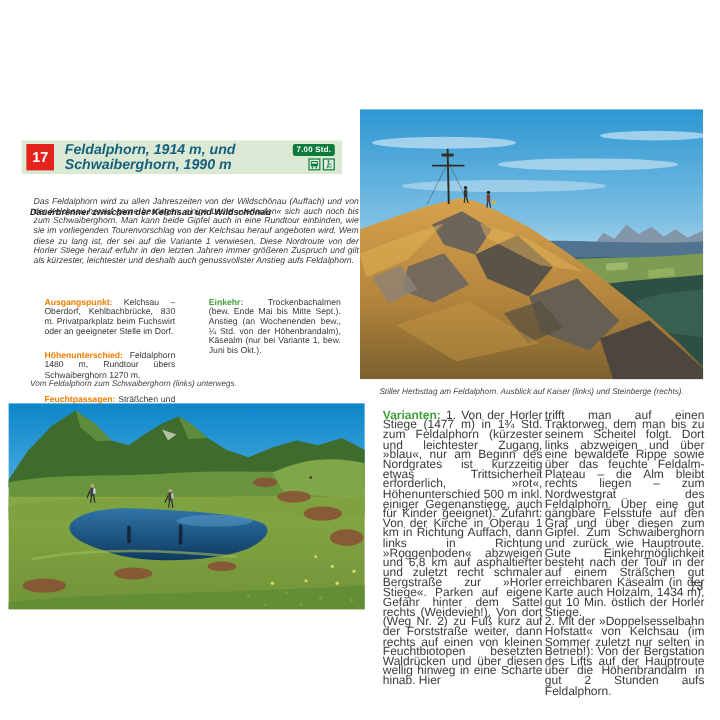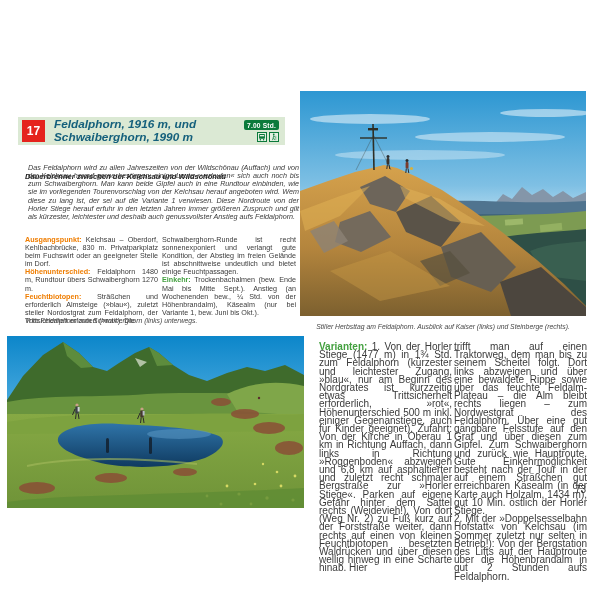--- a/index.html
+++ b/index.html
@@ -15,21 +15,21 @@
   .duration{background:#0b7a3b;color:#fff;font-size:6.6px;font-weight:bold;padding:1.5px 3px;
             border-radius:2px;display:inline-block;letter-spacing:.2px;}
   .ticons{margin-top:2px;display:flex;gap:2px;}
   .ticon{width:10px;height:10px;background:#e4f0e2;border:1px solid #0b7a3b;box-sizing:border-box;
          display:inline-flex;align-items:center;justify-content:center;}
   
   .subtitle{position:absolute;left:25px;top:152px;font-size:7.6px;font-weight:bold;font-style:italic;color:#1c1c1c;margin-top:20px;}
   .intro{position:absolute;left:28px;top:164px;width:271px;font-size:7.2px;line-height:8.15px;
          font-style:italic;color:#3a3a3a;text-align:justify;}
   .infocol{position:absolute;top:236px;font-size:7.2px;line-height:8.1px;text-align:justify;}
-  .infocol p{margin:0;}
+  .infocol p{margin:12px;}
   #info1{left:25px;width:133px;}
   #info2{left:162px;width:134px;}
   .lbl-o{color:#ef7d00;font-weight:bold;font-style:normal;}
   .lbl-g{color:#43a03f;font-weight:bold;font-style:normal;}
   .cap{position:absolute;font-size:6.8px;font-style:italic;color:#474747;}
   #capL{left:25px;top:317px;width:280px;}
   #capR{left:300px;top:323px;width:286px;text-align:center;}
   .photoL{position:absolute;left:7px;top:336px;width:297px;height:172px;display:block;}
   .photoR{position:absolute;left:300px;top:91px;width:286px;height:225px;display:block;}
   .varcol{position:absolute;top:343px;width:133px;font-size:10px;line-height:8.2px;text-align:justify;}
@@ -39,21 +39,21 @@
   .pagenum{position:absolute;left:550px;top:484px;width:36px;text-align:right;font-size:10px;color:#333;}
 </style>
 </head>
 <body>
 
 <div class="page">
 
   <div class="header-bar">
     <div class="tour-num">17</div>
     <div class="title">
-      <div>Feldalphorn, 1916 m, und</div>
+      <div>Feldalphorn, 1914 m, und</div>
       <div>Schwaiberghorn, 1990 m</div>
     </div>
     <div class="badge-wrap">
       <div class="duration">7.00 Std.</div>
       <div class="ticons">
         <span class="ticon">
           <svg width="8" height="8" viewBox="0 0 12 12">
             <rect x="1.6" y="1.6" width="8.8" height="7" rx="1" fill="#0b7a3b"></rect>
             <rect x="2.8" y="3" width="6.4" height="2" fill="#e4f0e2"></rect>
             <circle cx="3.6" cy="10" r="1.1" fill="#0b7a3b"></circle>
@@ -70,24 +70,23 @@
       </div>
     </div>
   </div>
 
   <div class="subtitle">Dauerbrenner zwischen der Kelchsau und Wildschönau</div>
   <div class="intro">Das Feldalphorn wird zu allen Jahreszeiten von der Wildschönau (Auffach) und von der Kelchsau herauf gerne bestiegen; einige Leute »verlaufen« sich auch noch bis zum Schwaiberghorn. Man kann beide Gipfel auch in eine Rundtour einbinden, wie sie im vorliegenden Tourenvorschlag von der Kelchsau herauf angeboten wird. Wem diese zu lang ist, der sei auf die Variante 1 verwiesen. Diese Nordroute von der Horler Stiege herauf erfuhr in den letzten Jahren immer größeren Zuspruch und gilt als kürzester, leichtester und deshalb auch genussvollster Anstieg aufs Feldalphorn.</div>
 
   <div class="infocol" id="info1">
     <p><span class="lbl-o">Ausgangspunkt:</span><span> Kelchsau – Oberdorf, Kehlbachbrücke, 830 m. Privatparkplatz beim Fuchswirt oder an geeigneter Stelle im Dorf.</span></p>
     <p><span class="lbl-o">Höhenunterschied:</span><span> Feldalphorn 1480 m, Rundtour übers Schwaiberghorn 1270 m.</span></p>
-    <p><span class="lbl-o">Feuchtbiotopen:</span><span> Sträßchen und erforderlich Almsteige (»blau«), zuletzt steiler Nordostgrat zum Feldalphorn, der Trittsicherheit erfordert (»rot«). Die</span></p>
+    <p><span class="lbl-o">Feuchtpassagen:</span><span> Sträßchen und erforderlich Almsteige (»blau«), zuletzt steiler Nordostgrat zum Feldalphorn, der Trittsicherheit erfordert (»rot«). Die</span></p>
   </div>
   <div class="infocol" id="info2">
-    <p><span>Schwaiberghorn-Runde ist recht sonnenexponiert und verlangt gute Kondition, der Abstieg im freien Gelände ist abschnittweise undeutlich und bietet einige Feuchtpassagen.</span></p>
     <p><span class="lbl-g">Einkehr:</span><span> Trockenbachalmen (bew. Ende Mai bis Mitte Sept.). Anstieg (an Wochenenden bew., ¼ Std. von der Höhenbrandalm), Käsealm (nur bei Variante 1, bew. Juni bis Okt.).</span></p>
   </div>
 
   <div class="cap" id="capL">Vom Feldalphorn zum Schwaiberghorn (links) unterwegs.</div>
 
   <svg class="photoR" viewBox="0 0 286 225" preserveAspectRatio="none">
     <defs>
       <linearGradient id="skyR" x1="0" y1="0" x2="0" y2="1">
         <stop offset="0" stop-color="#2d97d2"></stop>
           <stop offset=".7" stop-color="#7fc0e4"></stop>

